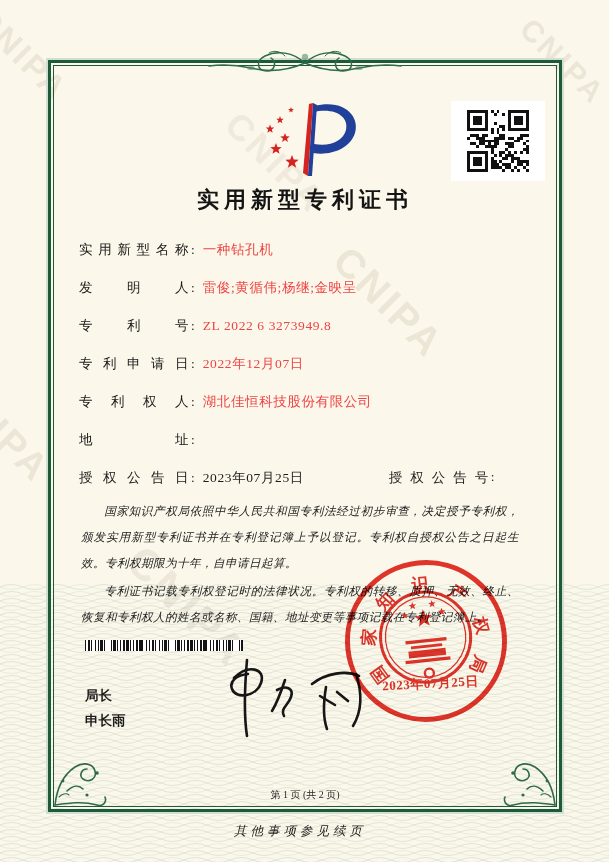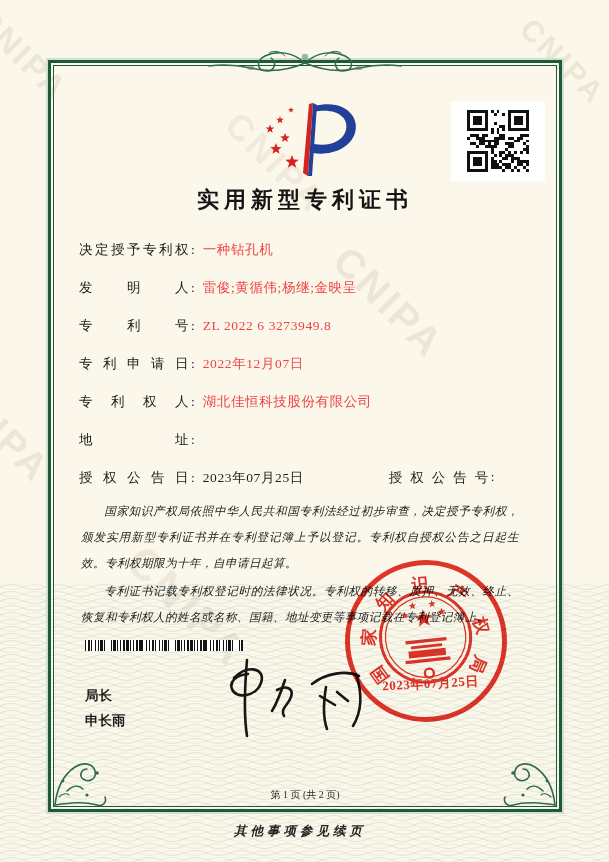--- a/index.html
+++ b/index.html
@@ -79,21 +79,21 @@
   }
   .emblem{position:absolute;left:50%;top:50%;transform:translate(-50%,-54%);}
   .seal-date{
     position:absolute;left:0;right:0;top:110px;text-align:center;
     font-size:13px;font-weight:700;color:#e0251c;letter-spacing:0.5px;transform:rotate(3deg);
   }
   
   .page-indicator{position:absolute;left:0;right:0;bottom:7px;text-align:center;font-size:10px;color:#2a2a2a;z-index:4;}
   .note{
     position:absolute;left:0;right:9px;top:823px;text-align:center;z-index:2;
-    font-size:12.5px;font-style:italic;font-weight:700;letter-spacing:4px;color:#232323;
+    font-size:12.5px;font-style:italic;font-weight:400;letter-spacing:4px;color:#232323;
   }
 </style>
 </head>
 <body>
 
 <div class="page">
 
   <svg class="waves" id="waves-svg">
       <path d="M0,4 q 11.5,-5 23,0 t 23,0 q 11.5,-5 23,0 t 23,0 q 11.5,-5 23,0 t 23,0 q 11.5,-5 23,0 t 23,0 q 11.5,-5 23,0 t 23,0 q 11.5,-5 23,0 t 23,0 q 11.5,-5 23,0 t 23,0 q 11.5,-5 23,0 t 23,0 q 11.5,-5 23,0 t 23,0 q 11.5,-5 23,0 t 23,0 q 11.5,-5 23,0 t 23,0 q 11.5,-5 23,0 t 23,0 q 11.5,-5 23,0 t 23,0 q 11.5,-5 23,0 t 23,0" fill="none" stroke="#9fbfa4" stroke-width="0.7" opacity="0.45"></path>
       <path d="M-23,4 q 11.5,-5 23,0 t 23,0 q 11.5,-5 23,0 t 23,0 q 11.5,-5 23,0 t 23,0 q 11.5,-5 23,0 t 23,0 q 11.5,-5 23,0 t 23,0 q 11.5,-5 23,0 t 23,0 q 11.5,-5 23,0 t 23,0 q 11.5,-5 23,0 t 23,0 q 11.5,-5 23,0 t 23,0 q 11.5,-5 23,0 t 23,0 q 11.5,-5 23,0 t 23,0 q 11.5,-5 23,0 t 23,0 q 11.5,-5 23,0 t 23,0 q 11.5,-5 23,0 t 23,0" fill="none" stroke="#9fbfa4" stroke-width="0.7" opacity="0.28"></path>
@@ -457,21 +457,21 @@
           <rect x="15" y="20" width="1" height="1" fill="#111"></rect>
           <rect x="17" y="20" width="1" height="1" fill="#111"></rect>
           <rect x="20" y="20" width="1" height="1" fill="#111"></rect>
         </svg>
     </div>
 
     <div class="title">实用新型专利证书</div>
 
     <div class="fields">
       <div class="frow">
-        <span class="flabel">决定授予专利权</span>
+        <span class="flabel">实用新型名称</span>
         <span class="fcolon">:</span>
         <span class="fvalue">一种钻孔机</span>
       </div>
       <div class="frow">
         <span class="flabel">发明人</span>
         <span class="fcolon">:</span>
         <span class="fvalue">雷俊;黄循伟;杨继;金映呈</span>
       </div>
       <div class="frow">
         <span class="flabel">专利号</span>

